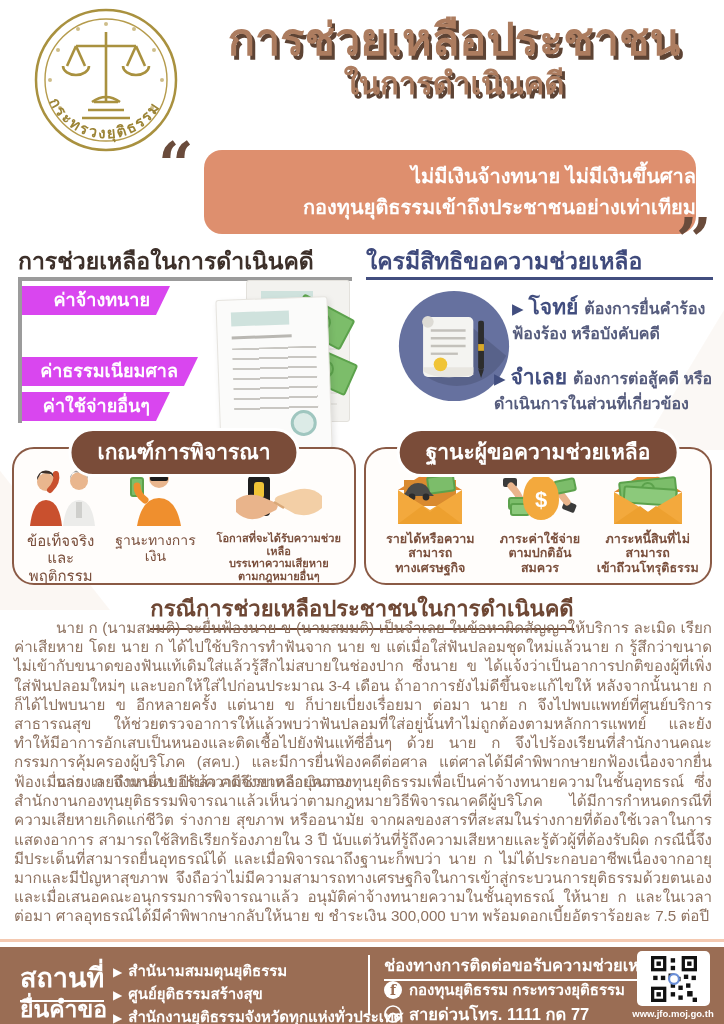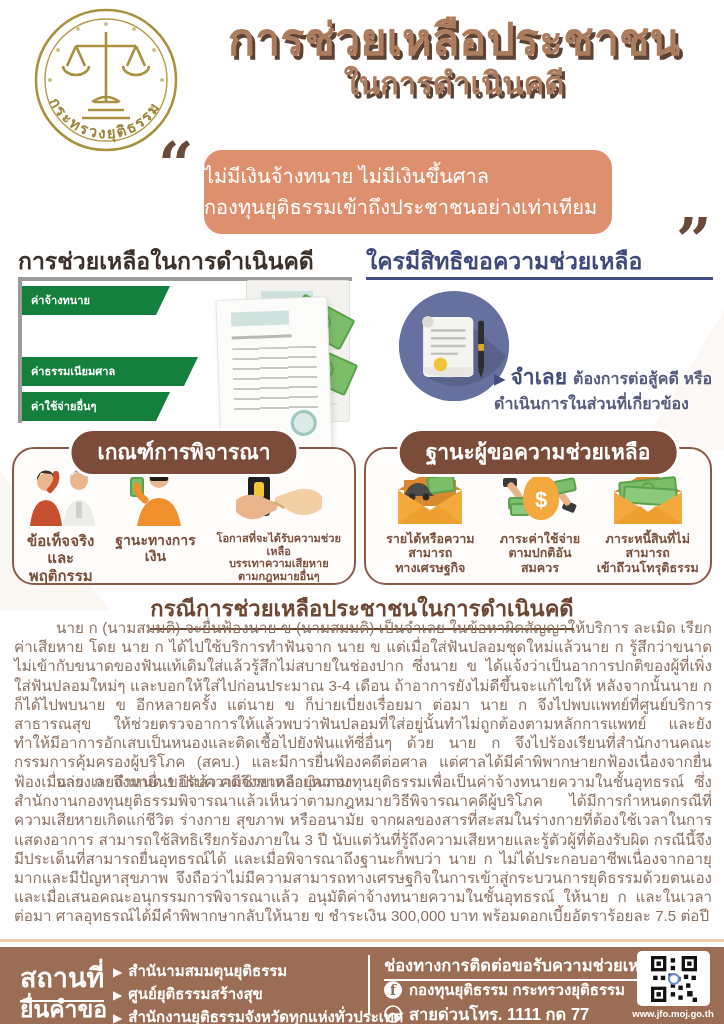--- a/index.html
+++ b/index.html
@@ -17,36 +17,36 @@
   .bg-diag-right { left:640px; top:250px; width:120px; height:200px;
     background:#f9f3ee; clip-path:polygon(100% 0,100% 100%,0 100%); opacity:.6; }
 
   
   .logo { left:28px; top:6px; width:156px; height:156px; }
   .title-block { left:192px; top:14px; width:524px; text-align:center;
     color:#ac7c5f; font-weight:800; line-height:1.16;
     text-shadow:3px 4px 0 #5d4334; }
   .title-l1 { font-size:45px; }
   .title-l2 { font-size:31px; }
-  .quote-box { left:204px; top:150px; width:408px; height:84px;
-    background:#de8f6e; border-radius:18px; color:#ffffff; font-weight:400;
-    display:flex; flex-direction:column; justify-content:center; text-align:left;
+  .quote-box { left:204px; top:150px; width:492px; height:84px;
+    background:#de8f6e; border-radius:18px; color:#ffffff; font-weight:700;
+    display:flex; flex-direction:column; justify-content:center; text-align:right;
     font-size:20px; line-height:1.55; }
   .quote-open { left:158px; top:128px; font-size:62px; font-weight:800; color:#6a4b3b;
     font-family:"DejaVu Serif",serif; }
   .quote-close { left:676px; top:204px; font-size:62px; font-weight:800; color:#6a4b3b;
     font-family:"DejaVu Serif",serif; }
 
   
   .aid-heading { left:18px; top:243px; font-size:23px; font-weight:800; color:#3d302a; }
   .aid-bar-h { left:18px; top:277px; width:334px; height:4px; background:#9b9b9b; }
   .aid-bar-v { left:18px; top:277px; width:4px; height:146px; background:#9b9b9b; }
-  .banner { position:absolute; left:22px; background:#15803d; color:#fff;
-    font-weight:700; font-size:11px; line-height:21px; padding:4px 20px 4px 9px;
-    clip-path:polygon(0 0,100% 0,calc(100% - 14px) 100%,0 100%); }
+  .banner { position:absolute; left:22px; background:#d946ef; color:#fff;
+    font-weight:700; font-size:18px; line-height:21px; padding:4px 20px 4px 9px;
+    clip-path:polygon(0 0,100% 0,calc(100% - 14px) 100%,0 100%);text-align:right; }
   .banner-1 { top:286px; width:148px; }
   .banner-2 { top:322px; width:190px; }
   .banner-3 { top:357px; width:176px; }
   .banner-4 { top:392px; width:148px; }
 
   
   .doc-back { left:246px; top:280px; width:104px; height:142px; background:#f3f2ef;
     border:1px solid #e3e1dc; border-radius:3px; }
   .doc-back .tab { position:absolute; left:14px; top:10px; width:52px; height:13px; background:#cfe2dd; }
   .doc-back .lnz { position:absolute; left:14px; top:34px; right:12px; bottom:16px;
@@ -86,21 +86,21 @@
   .pill { position:absolute; transform:translateX(-50%); background:#7a4c39; color:#fff;
     font-weight:800; font-size:21px; padding:4px 26px 6px; border-radius:26px;
     border:3px solid #ffffff; white-space:nowrap; z-index:3; }
   .pill-left  { left:184px; top:428px; }
   .pill-right { left:538px; top:428px; }
   .box-row { position:absolute; display:flex; justify-content:space-around; align-items:flex-start; }
   .box-row-left  { left:16px;  top:462px; width:336px; }
   .box-row-right { left:368px; top:462px; width:340px; }
   .crit-item { display:flex; flex-direction:column; align-items:center; text-align:center; }
   .crit-icon { height:64px; display:flex; align-items:flex-end; justify-content:center; }
-  .crit-label { margin-top:6px; color:#7a4f3c; font-weight:700; line-height:1.15; }
+  .crit-label { margin-top:6px; color:#7a4f3c; font-weight:400; line-height:1.15; }
   .lab-15 { font-size:15px; } .lab-14 { font-size:14px; } .lab-11 { font-size:11px; font-weight:700; }
   .lab-12 { font-size:12.5px; font-weight:700; }
 
   
   .case-title-wrap { left:0; top:591px; width:724px; text-align:center; }
   .case-title { display:inline-block; font-size:22px; font-weight:800; color:#6e4734;
     border-bottom:2.5px solid #6e4734; padding-bottom:2px; }
   .case-p { position:absolute; left:14px; width:698px; font-size:15.2px; line-height:19.2px;
     color:#8e7260; text-align:justify; text-indent:42px; font-weight:500; }
   .case-p1 { top:618px; } .case-p2 { top:772px; }
@@ -226,20 +226,23 @@
         <line x1="36" y1="60" x2="72" y2="60"></line>
           <line x1="36" y1="68" x2="64" y2="68"></line>
       </g>
       <circle cx="46" cy="79" r="7" fill="#f0c437"></circle>
       <rect x="85" y="34" width="6" height="50" rx="2" fill="#2d2d2d"></rect>
       <rect x="85" y="58" width="6" height="7" fill="#d9a928"></rect>
       <polygon points="85,84 91,84 88,93" fill="#2d2d2d"></polygon>
     </svg>
   </div>
 
+  <div class="bullet bullet-1">
+    <span class="arrow">▶</span><span class="term">โจทย์</span><span>ต้องการยื่นคำร้อง ฟ้องร้อง หรือบังคับคดี</span>
+  </div>
   <div class="bullet bullet-2">
     <span class="arrow">▶</span><span class="term">จำเลย</span><span>ต้องการต่อสู้คดี หรือดำเนินการในส่วนที่เกี่ยวข้อง</span>
   </div>
 
   <div class="round-box box-left"></div>
   <div class="pill pill-left">เกณฑ์การพิจารณา</div>
   <div class="box-row box-row-left">
     <div class="crit-item">
       <div class="crit-icon">
         <svg width="78" height="58" viewBox="0 0 78 58">

